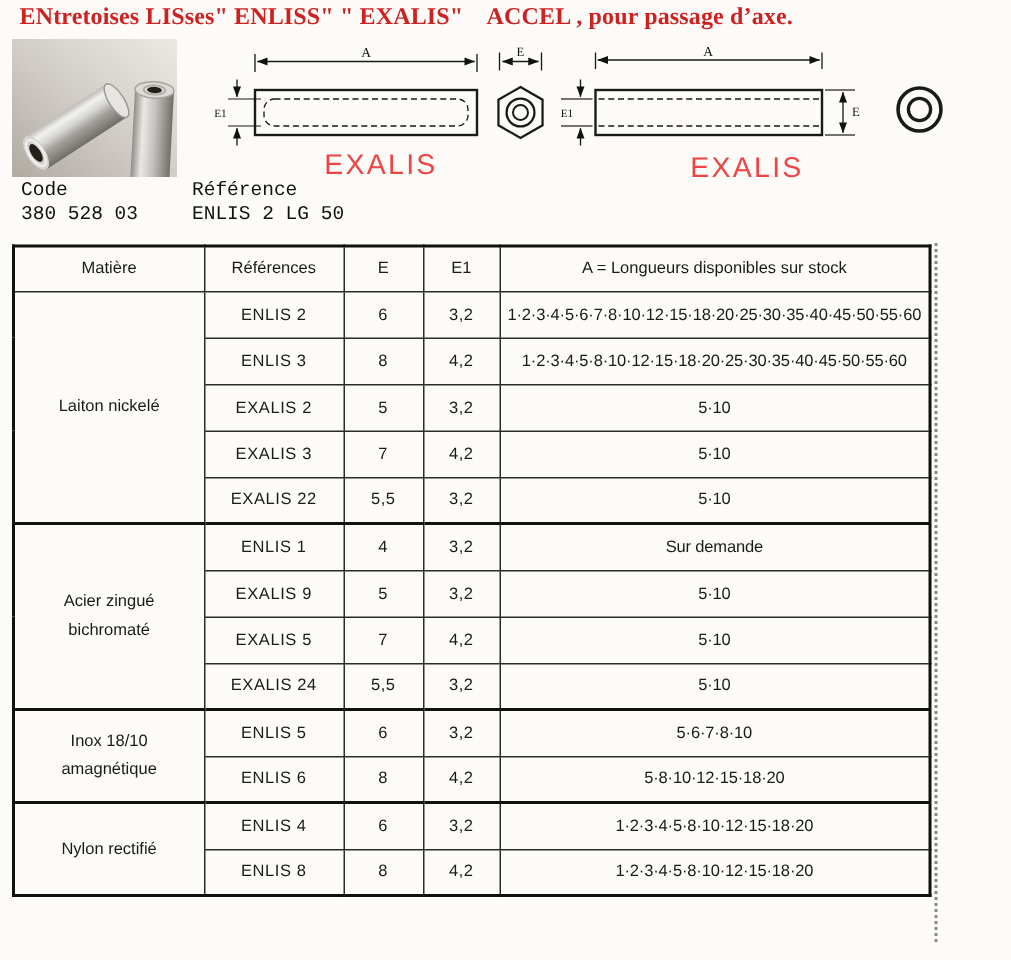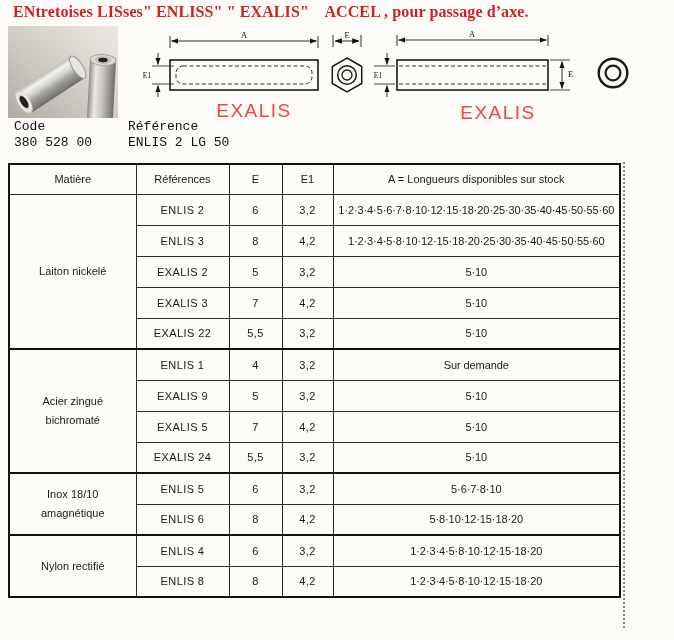--- a/index.html
+++ b/index.html
@@ -153,21 +153,21 @@
   <text x="472" y="37" font-size="9" text-anchor="middle">A</text>
   <text x="378" y="78" font-size="7.5" text-anchor="middle">E1</text>
   <text x="568" y="77" font-size="8.5">E</text>
 </svg>
 
 <div class="big-label lbl-exalis">EXALIS</div>
 <div class="big-label lbl-enlis">EXALIS</div>
 
 <div class="codeblock">
   <div class="code-label">Code</div>
-  <div class="code-value">380 528 00</div>
+  <div class="code-value">380 528 03</div>
   <div class="ref-label">Référence</div>
   <div class="ref-value">ENLIS 2 LG 50</div>
 </div>
 
 <table class="spec" id="spec-table">
   <colgroup>
     <col style="width:127px">
       <col style="width:93px">
       <col style="width:53px">
       <col style="width:51px">

